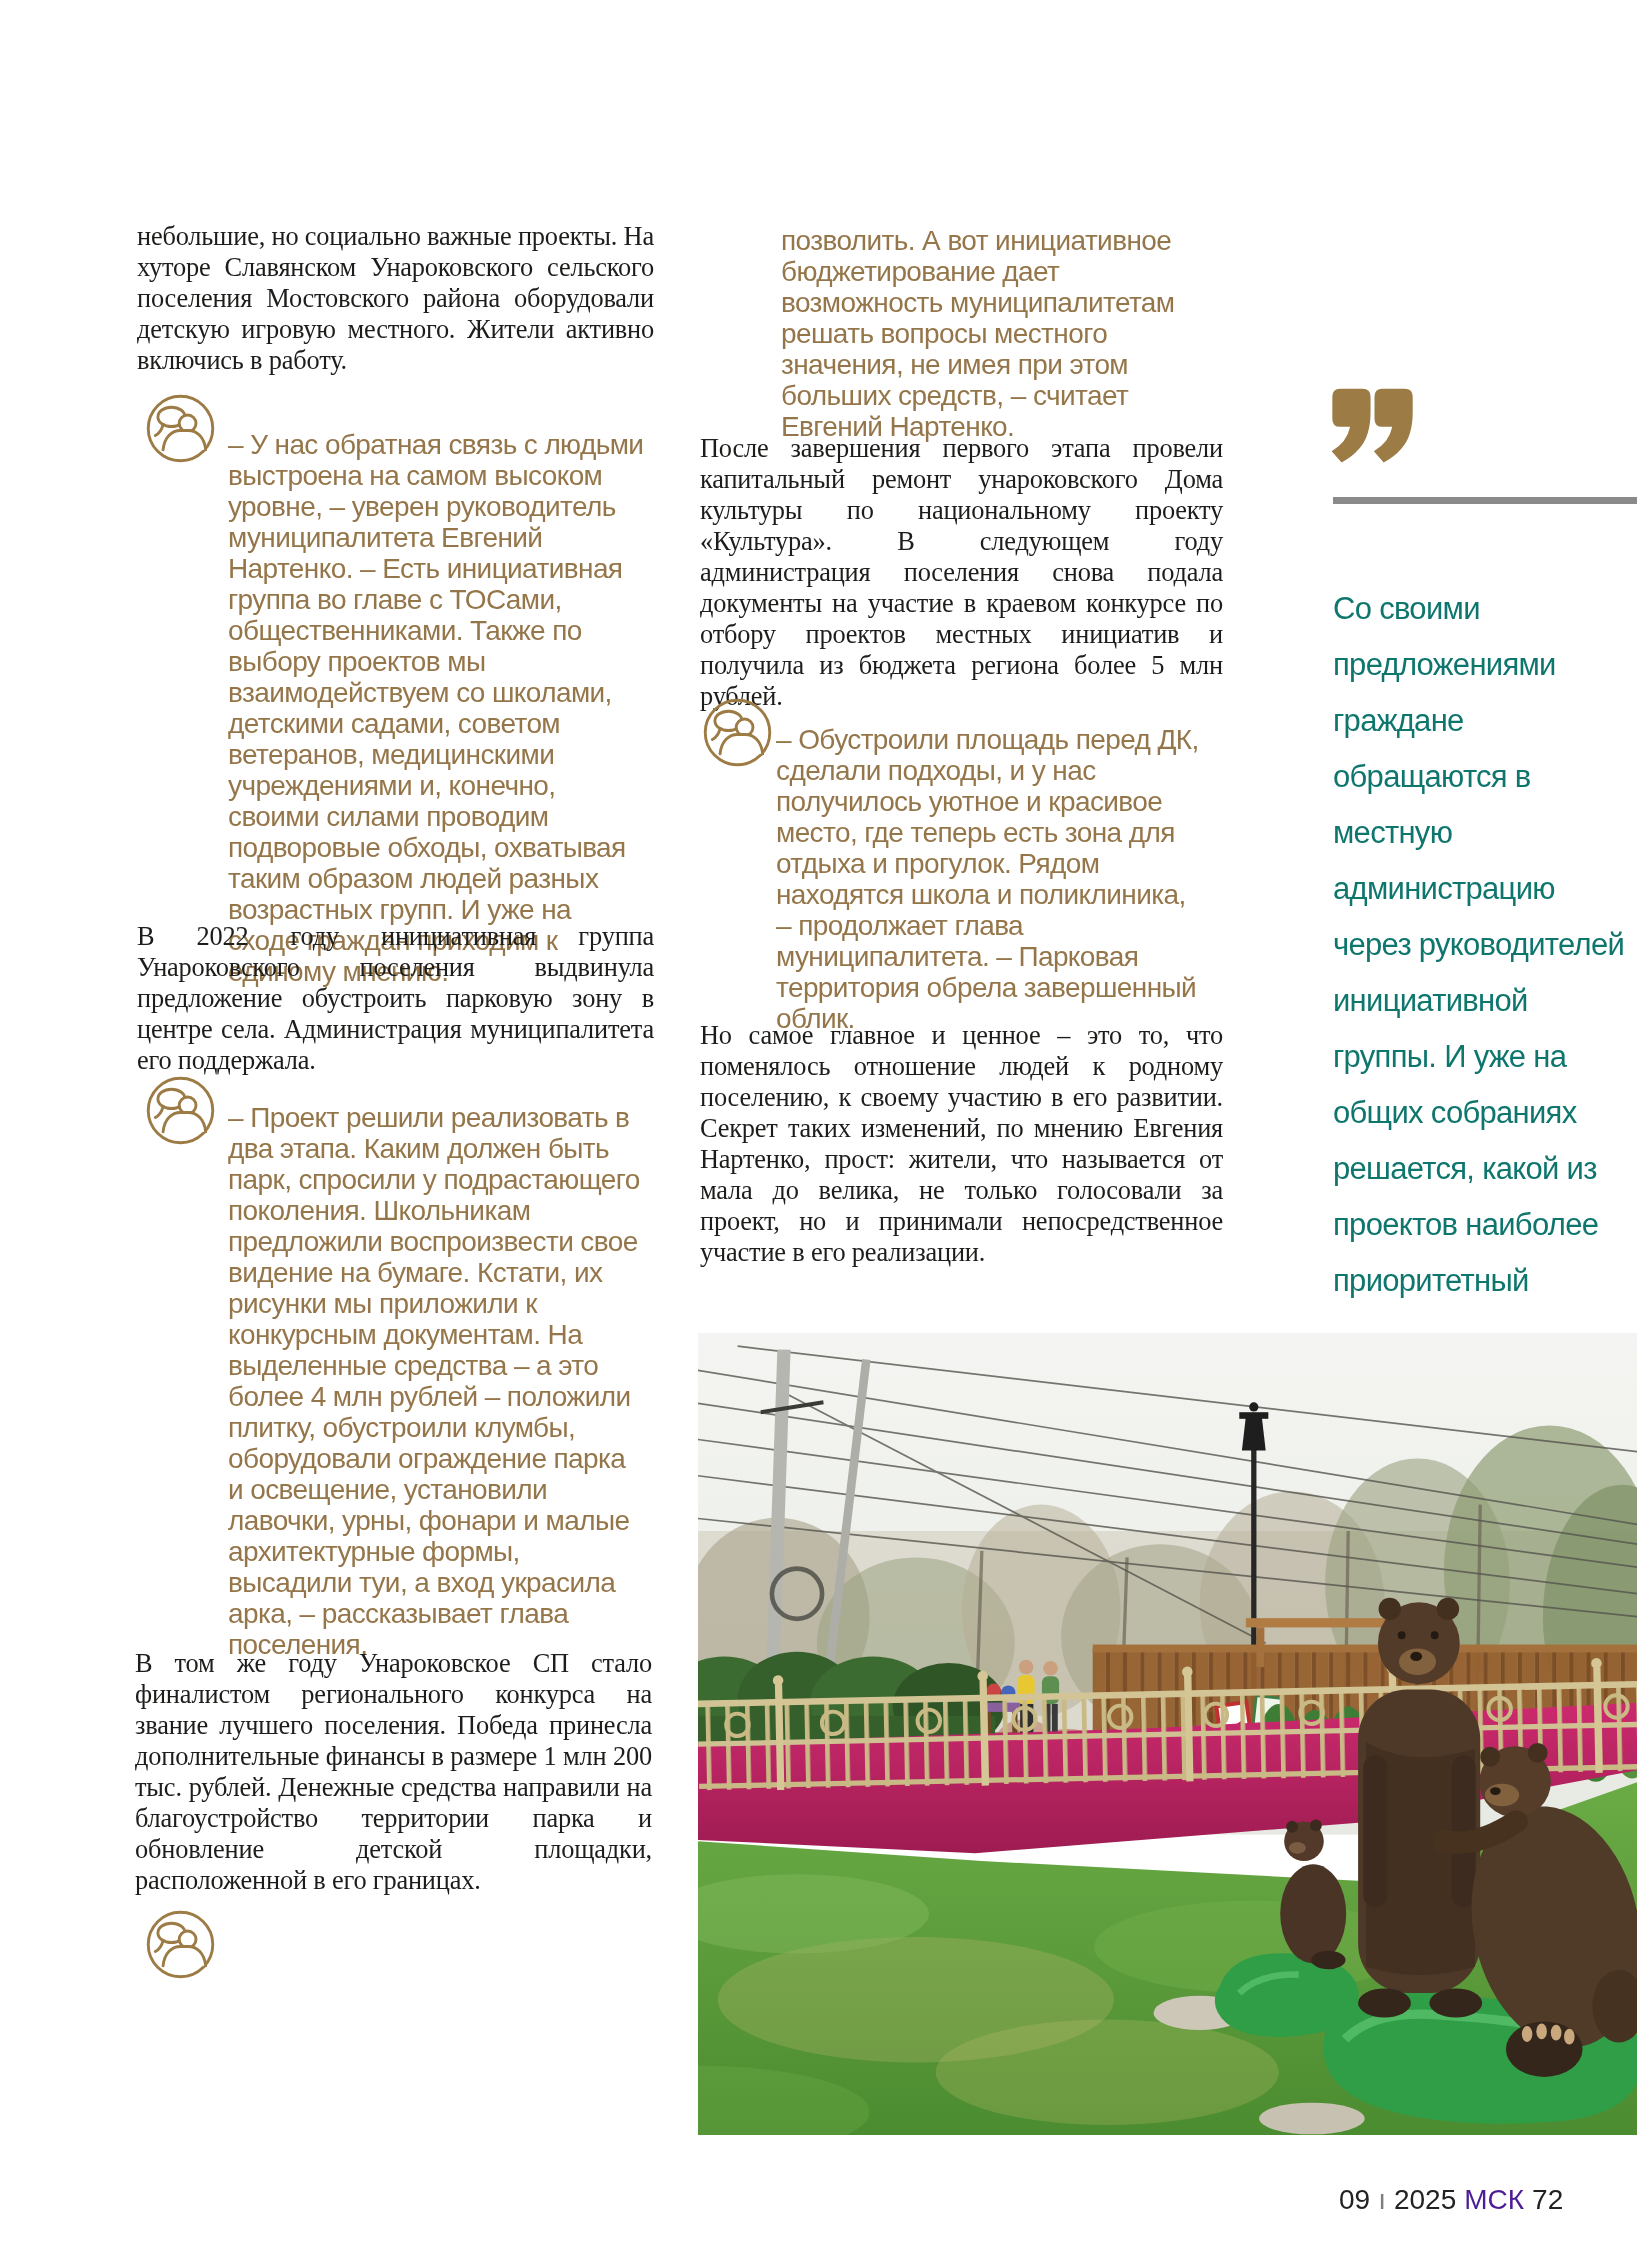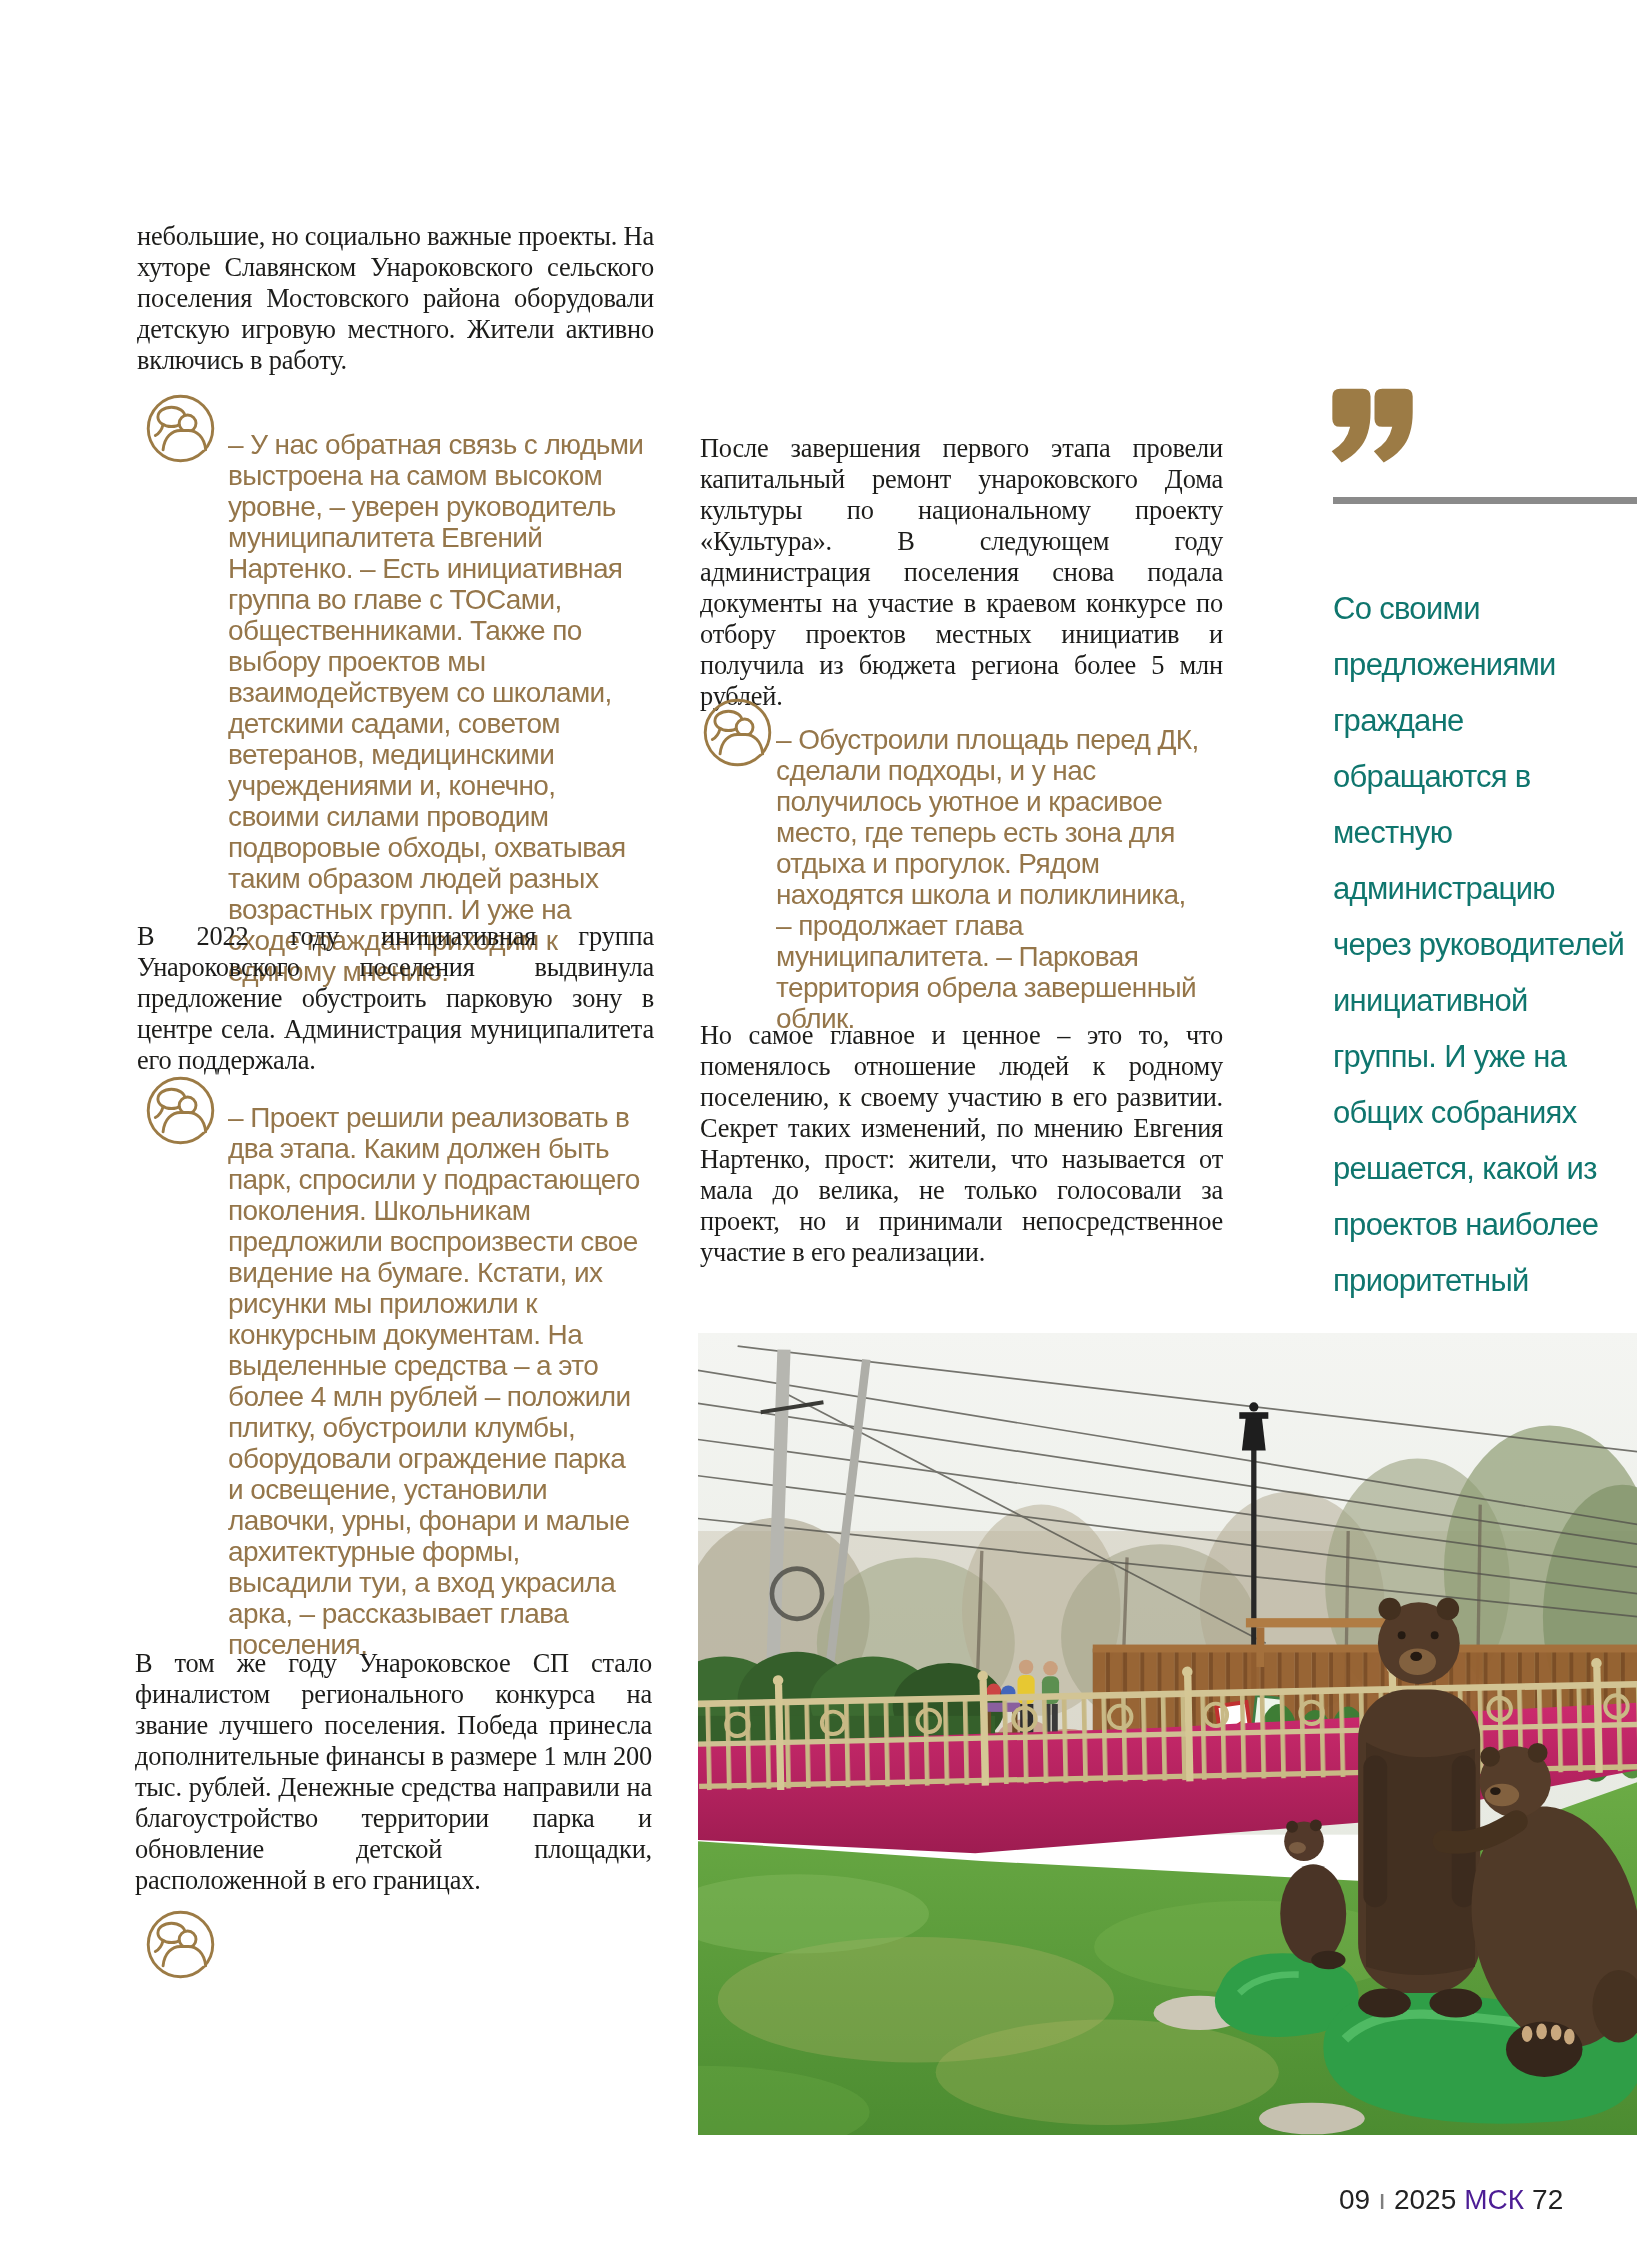--- a/index.html
+++ b/index.html
@@ -57,20 +57,21 @@
   <p class="gold-quote" style="left:228px;top:1074px;">– Проект решили реализовать в два этапа. Каким должен быть парк, спросили у подрастающего поколения. Школьникам предложили воспроизвести свое видение на бумаге. Кстати, их рисунки мы приложили к конкурсным документам. На выделенные средства – а это более 4 млн рублей – положили плитку, обустроили клумбы, оборудовали ограждение парка и освещение, установили лавочки, урны, фонари и малые архитектурные формы, высадили туи, а вход украсила арка, – рассказывает глава поселения.</p>
 
   <p class="black-par" style="left:135px;top:1622px;">В том же году Унароковское СП стало финалистом регионального конкурса на звание лучшего поселения. Победа принесла дополнительные финансы в размере 1 млн 200 тыс. рублей. Денежные средства направили на благоустройство территории парка и обновление детской площадки, расположенной в его границах.</p>
 
   <span class="q-icon" style="left:145px;top:1909px;">
     <svg viewBox="0 0 110 110" width="71" height="71">
         <use href="#speech-icon"></use>
       </svg>
   </span>
 
+  <p class="gold-quote" style="left:781px;top:197px;width:426px;">позволить. А вот инициативное бюджетирование дает возможность муниципалитетам решать вопросы местного значения, не имея при этом больших средств, – считает Евгений Нартенко.</p>
 
   <p class="black-par" style="left:700px;top:407px;width:523px;">После завершения первого этапа провели капитальный ремонт унароковского Дома культуры по национальному проекту «Культура». В следующем году администрация поселения снова подала документы на участие в краевом конкурсе по отбору проектов местных инициатив и получила из бюджета региона более 5 млн рублей.</p>
 
   <span class="q-icon" style="left:702px;top:697px;">
     <svg viewBox="0 0 110 110" width="71" height="71">
         <use href="#speech-icon"></use>
       </svg>
   </span>
   <p class="gold-quote" style="left:776px;top:696px;width:426px;">– Обустроили площадь перед ДК, сделали подходы, и у нас получилось уютное и красивое место, где теперь есть зона для отдыха и прогулок. Рядом находятся школа и поликлиника, – продолжает глава муниципалитета. – Парковая территория обрела завершенный облик.</p>
 

